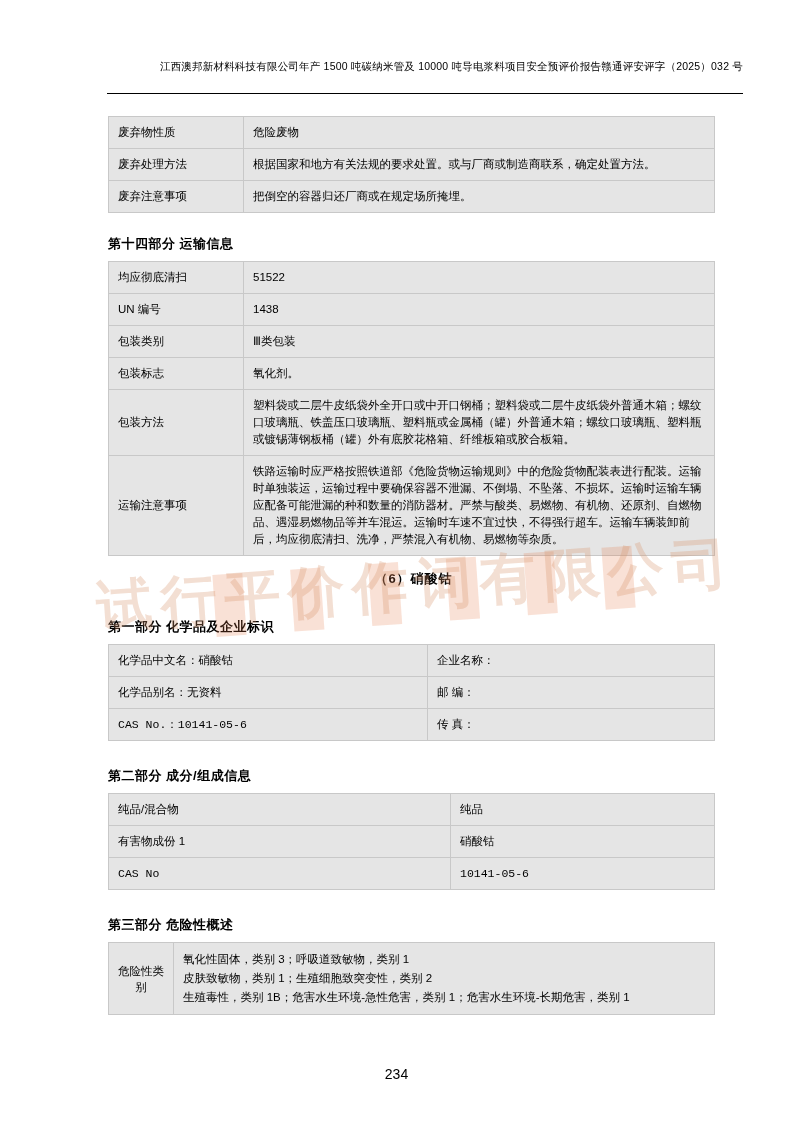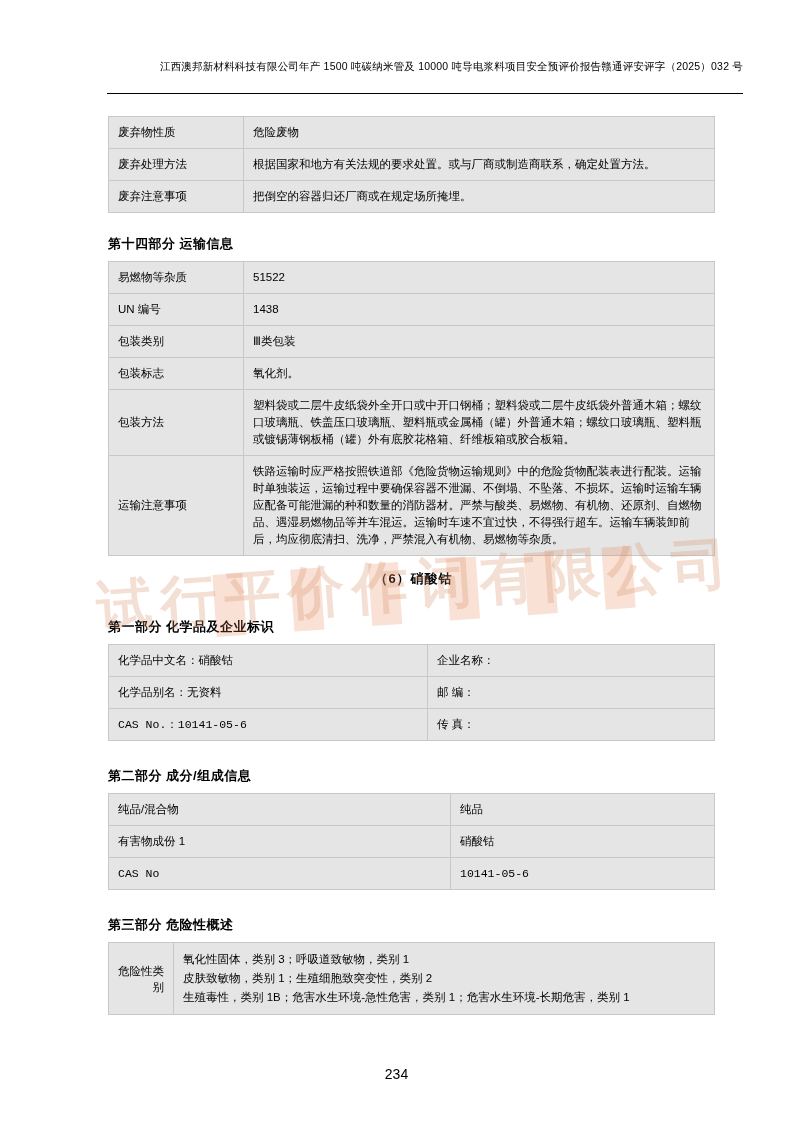--- a/index.html
+++ b/index.html
@@ -65,21 +65,21 @@
     line-height: 19px;
   }
   .sub-title {
     font-size: 13px;
     font-weight: bold;
     margin: 14px 0 0 0;
     padding-left: 4px;
     letter-spacing: 1px;
     text-align: center;
   }
-  .risk td.rl { width: 46px; text-align: right; line-height: 16px; }
+  .risk td.rl { width: 46px; text-align: center; line-height: 16px; }
   .risk td.rv { line-height: 19px; }
   .page-number {
     position: absolute;
     bottom: 40px;
     left: 0;
     width: 793px;
     text-align: center;
     font-size: 14px;
   }
   
@@ -142,21 +142,21 @@
         <td>把倒空的容器归还厂商或在规定场所掩埋。</td>
       </tr>
     </tbody>
   </table>
 
   <div class="section-title">第十四部分 运输信息</div>
 
   <table class="doc">
     <tbody>
       <tr>
-        <td class="lbl">易燃物等杂质</td>
+        <td class="lbl">均应彻底清扫</td>
         <td>51522</td>
       </tr>
       <tr>
         <td class="lbl">UN 编号</td>
         <td>1438</td>
       </tr>
       <tr>
         <td class="lbl">包装类别</td>
         <td>Ⅲ类包装</td>
       </tr>

